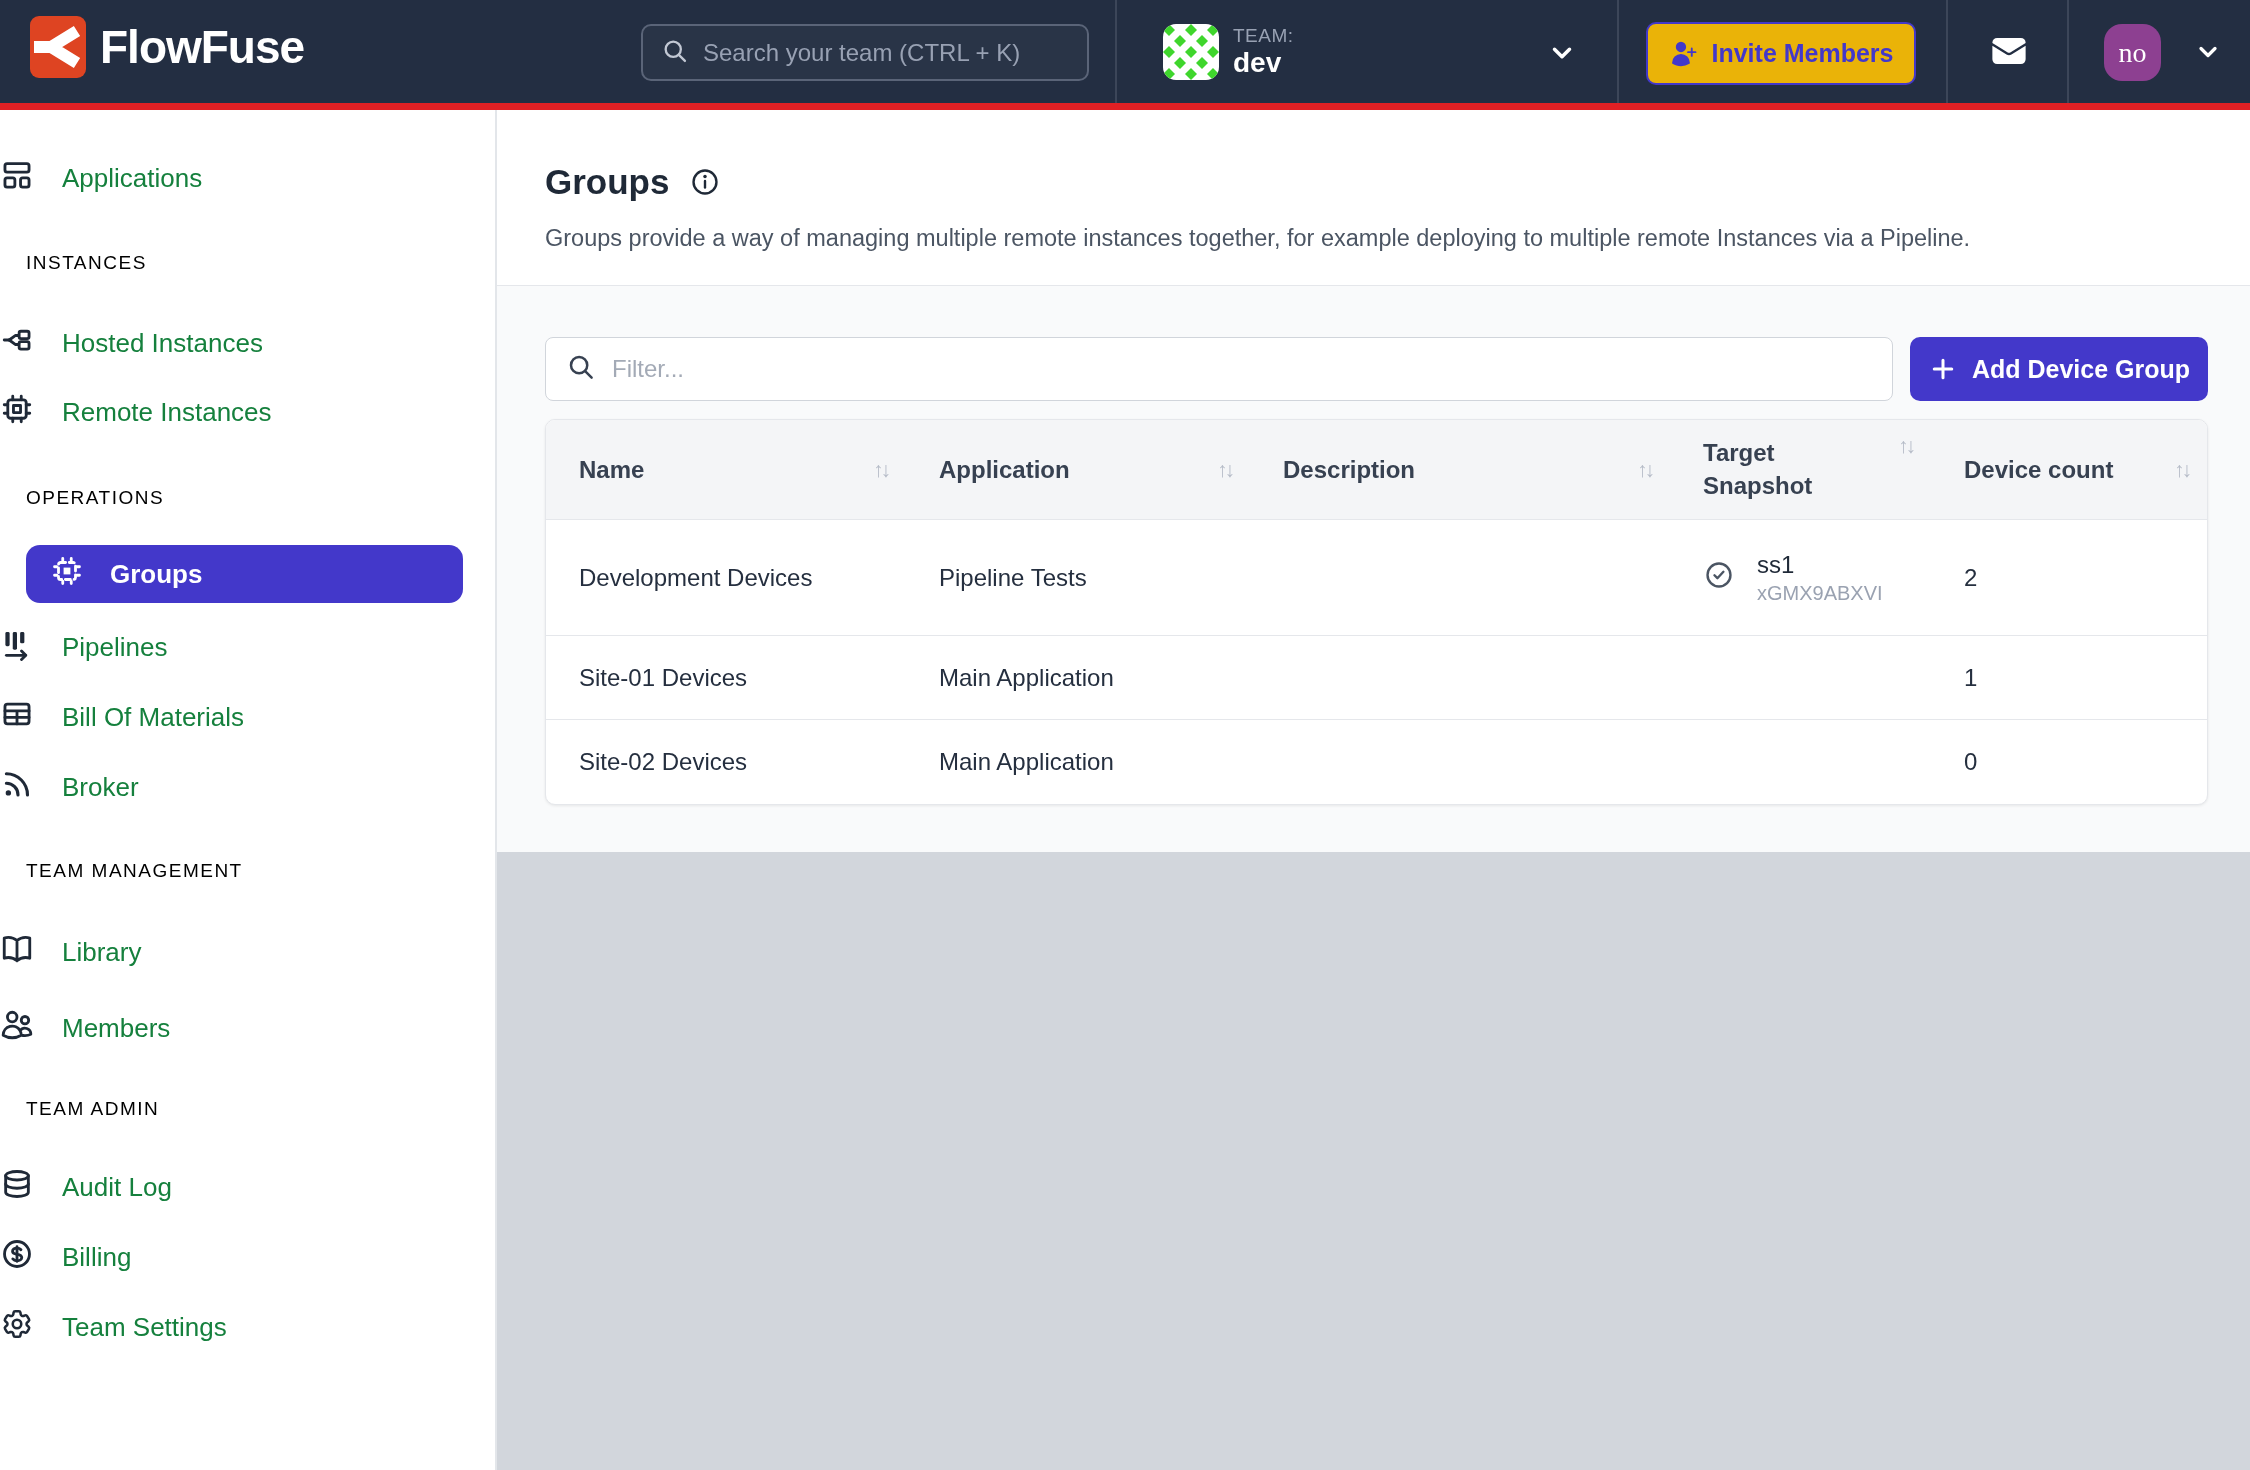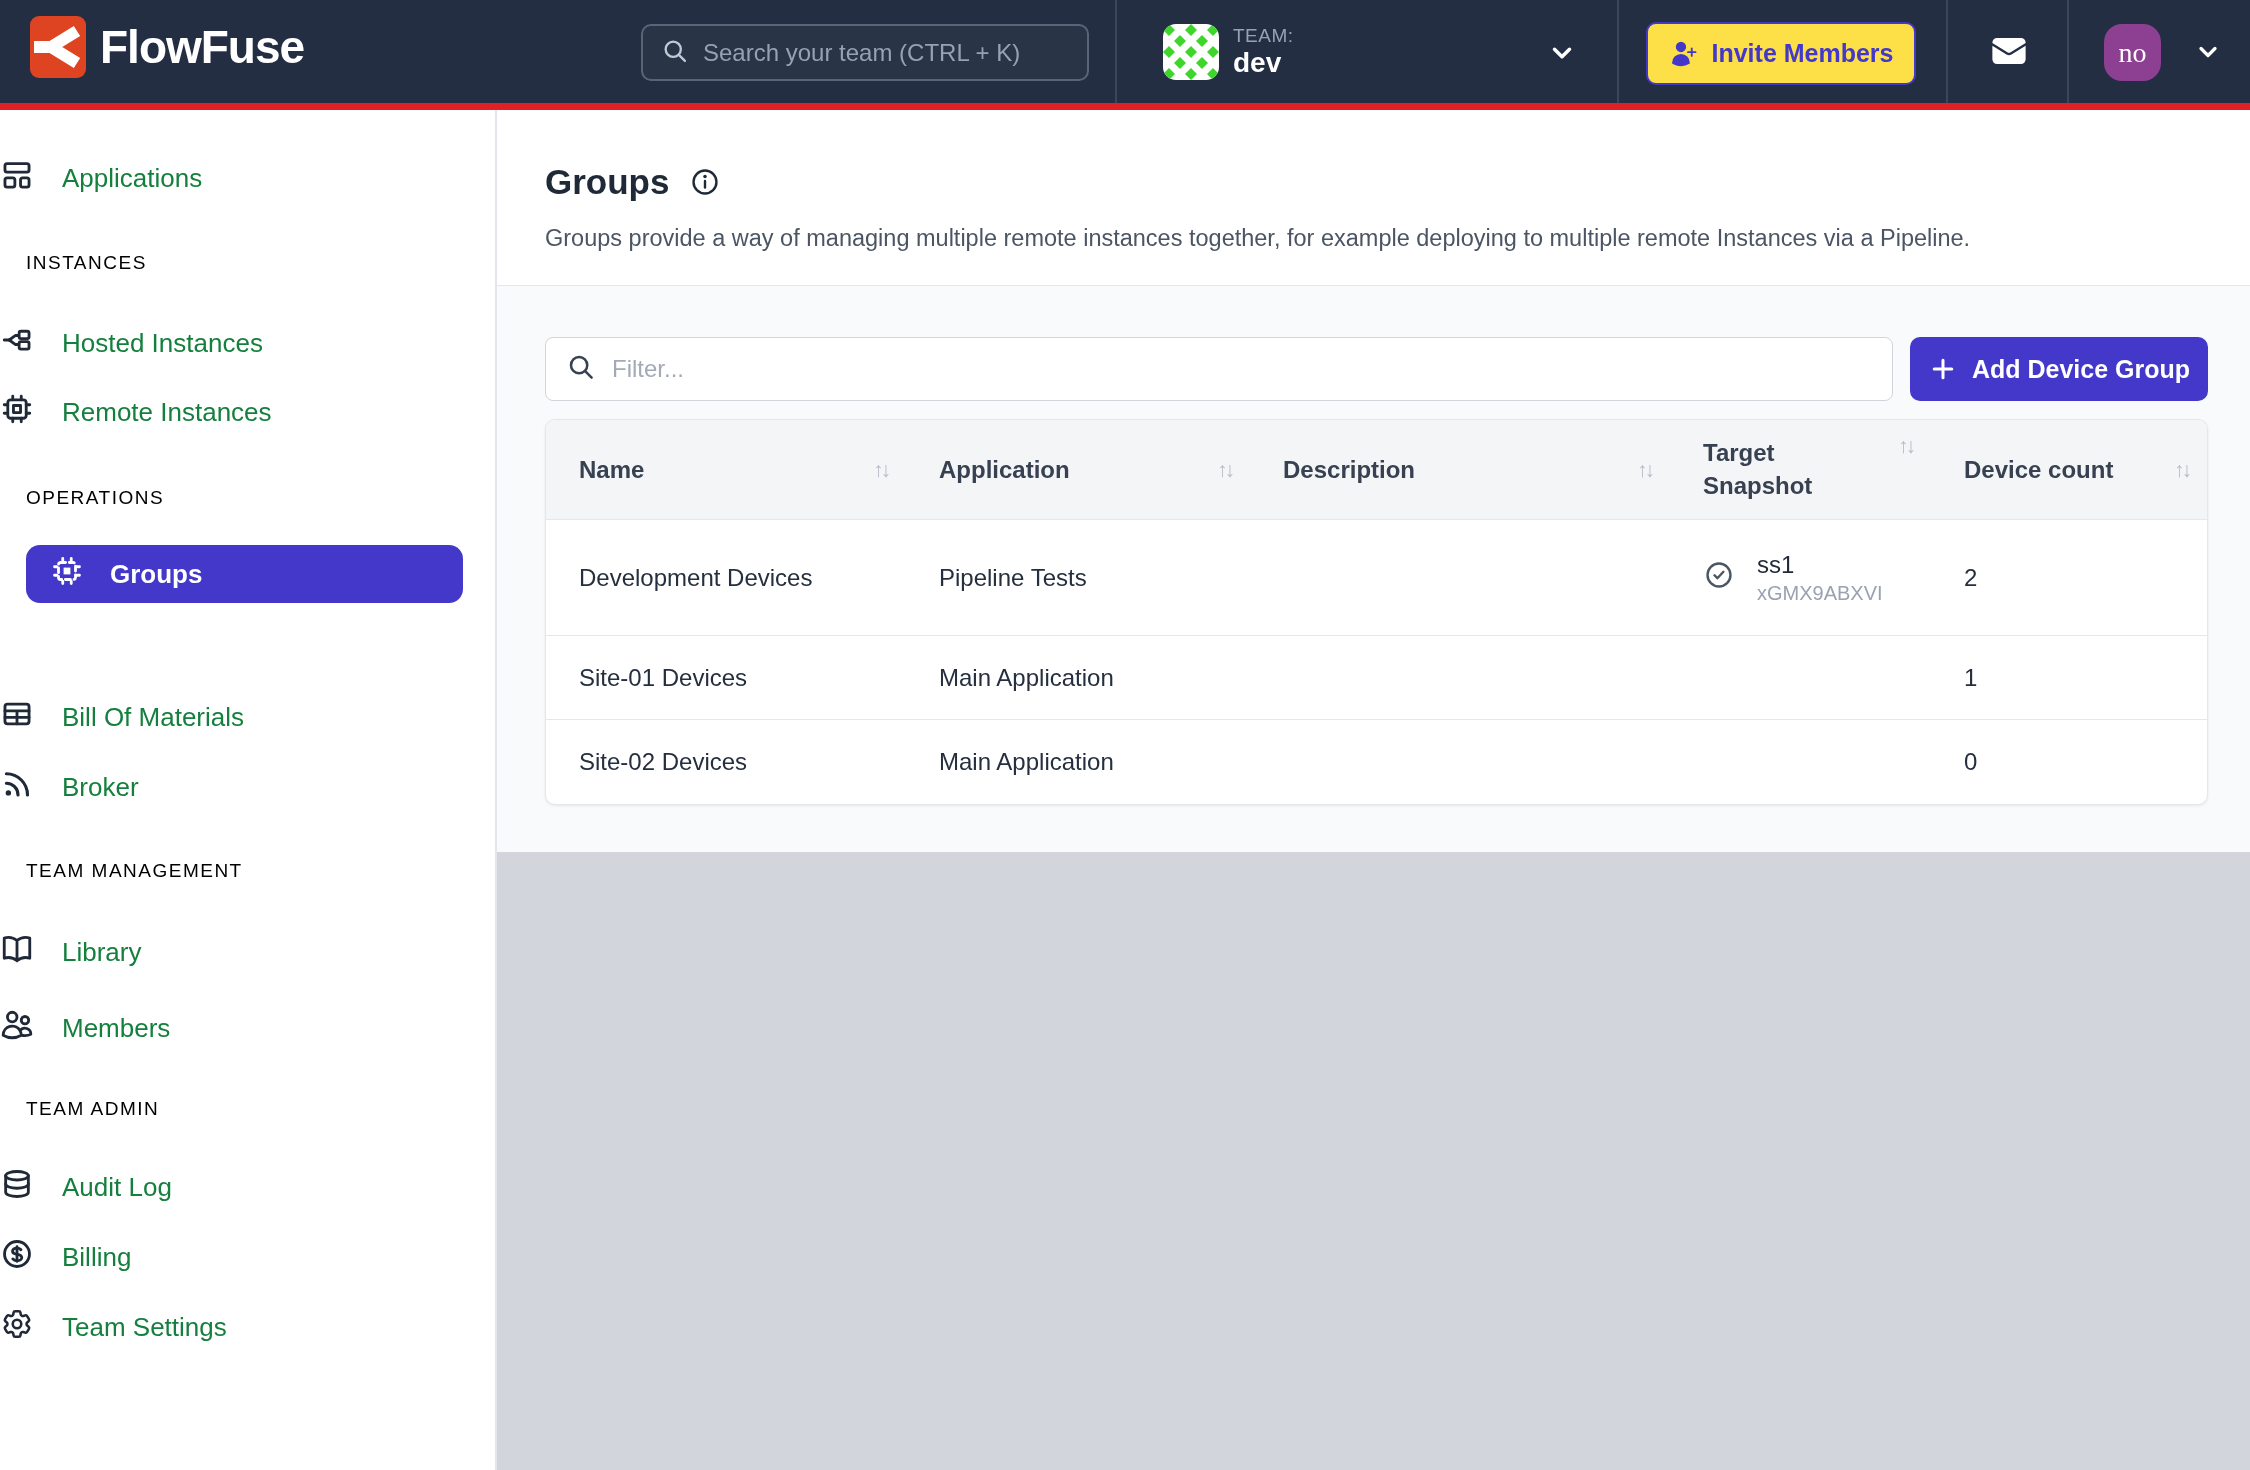--- a/index.html
+++ b/index.html
@@ -20,21 +20,21 @@
   .hsearch input { flex:1; background:transparent; border:none; outline:none;
     font-size:24px; color:#3b82f6; font-family:"Liberation Sans", sans-serif; }
   .hsearch input::placeholder { color:#98a1b3; }
   .hdiv { position:absolute; top:0; width:2px; height:103px; background:#3c4659; }
   .team-sel { position:absolute; left:1115px; top:0; width:502px; height:103px; cursor:pointer; }
   .team-avatar { position:absolute; left:48px; top:24px; width:56px; height:56px; }
   .team-meta-label { position:absolute; left:118px; top:25px; font-size:19px; color:#98a1b3; letter-spacing:0.5px; }
   .team-meta-name { position:absolute; left:118px; top:47px; font-size:28px; color:#ffffff; font-weight:600; }
   .team-chevron { position:absolute; right:40px; top:38px; }
   .invite-btn { position:absolute; left:1646px; top:22px; width:270px; height:63px;
-    background:#fde047; border:2px solid #4338ca; border-radius:10px;
+    background:#eab308; border:2px solid #4338ca; border-radius:10px;
     display:flex; align-items:center; justify-content:center; gap:13px; cursor:pointer; }
   .invite-btn span { color:#4338ca; font-size:25px; font-weight:700; }
   .mail-btn { position:absolute; left:1969px; top:23px; width:80px; height:60px;
     display:flex; align-items:center; justify-content:center; cursor:pointer; }
   .user-menu { position:absolute; left:2090px; top:0; width:160px; height:103px; cursor:pointer; }
   .user-avatar { position:absolute; left:14px; top:24px; width:57px; height:57px; background:#8d4091;
     border-radius:18px; display:flex; align-items:center; justify-content:center;
     color:#fff; font-size:28px; font-family:"Liberation Serif", serif; }
   .user-chevron { position:absolute; right:28px; top:38px; }
 
@@ -236,20 +236,32 @@
       <span>
         <svg width="34" height="34" viewBox="0 0 24 24" fill="none" stroke="#ffffff" stroke-width="2" stroke-linecap="round" stroke-linejoin="round">
           <rect x="6" y="6" width="12" height="12" rx="1.5" stroke-dasharray="3.5 2.6"></rect>
           <rect x="9.6" y="9.6" width="4.8" height="4.8" fill="#ffffff" stroke="none"></rect>
           <path d="M9 3.2v1.6M15 3.2v1.6M9 19.2v1.6M15 19.2v1.6M3.2 9h1.6M3.2 15h1.6M19.2 9h1.6M19.2 15h1.6"></path>
         </svg>
       </span>
       <span>Groups</span>
     </div>
 
+    <div class="side-item" style="top:515px">
+      <span>
+        <svg width="34" height="34" viewBox="0 0 24 24" fill="none" stroke="#1f2937" stroke-width="2" stroke-linecap="round" stroke-linejoin="round">
+          <rect x="3.8" y="3.5" width="3" height="10" rx="1" fill="#1f2937" stroke="none"></rect>
+          <rect x="9" y="3.5" width="3" height="12.5" rx="1" fill="#1f2937" stroke="none"></rect>
+          <rect x="14.2" y="3.5" width="3" height="8" rx="1" fill="#1f2937" stroke="none"></rect>
+          <path d="M4.5 20h13.5"></path>
+            <path d="M15.2 17l3 3-3 3"></path>
+        </svg>
+      </span>
+      <span>Pipelines</span>
+    </div>
 
     <div class="side-item" style="top:585px">
       <span>
         <svg width="34" height="34" viewBox="0 0 24 24" fill="none" stroke="#1f2937" stroke-width="2" stroke-linecap="round" stroke-linejoin="round">
           <rect x="3.5" y="5" width="17" height="14" rx="1.8"></rect>
           <path d="M3.5 9.8h17M3.5 14.4h17M12 9.8V19"></path>
         </svg>
       </span>
       <span>Bill Of Materials</span>
     </div>

